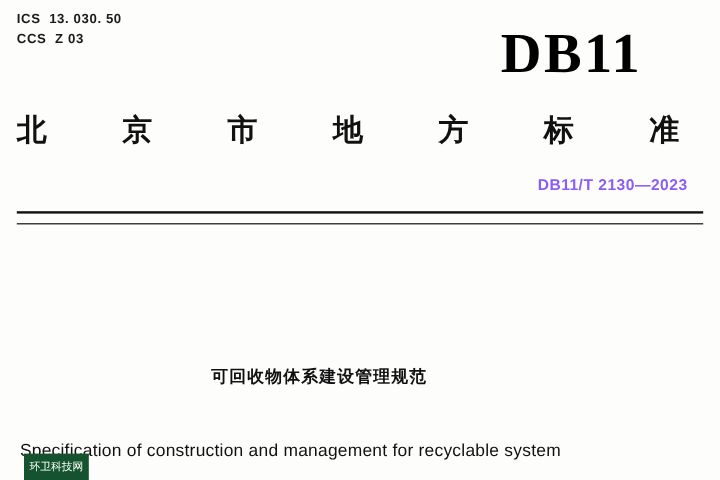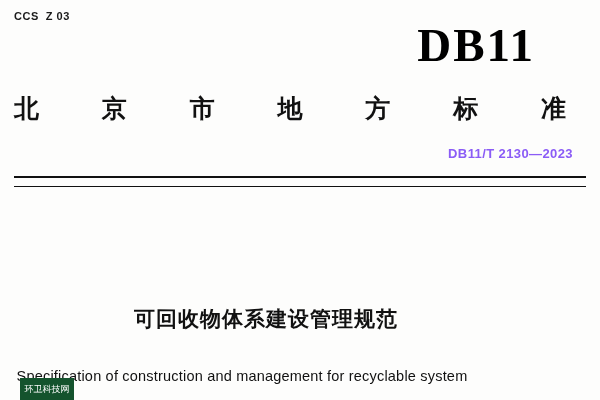--- a/index.html
+++ b/index.html
@@ -98,21 +98,21 @@
   }
 
   
   .doc-title-cn {
     position: absolute;
     left: 0;
     top: 305px;
     width: 532px;
     text-align: center;
     font-family: "DejaVu Sans", sans-serif;
-    font-size: 21px;
+    font-size: 14px;
     font-weight: bold;
     color: #111111;
     letter-spacing: 1px;
   }
 
   
   .doc-title-en {
     position: absolute;
     left: 0;
     top: 368px;
@@ -142,20 +142,21 @@
     letter-spacing: 0px;
     margin-left: 20px;
   }
 </style>
 </head>
 <body>
 
 <div class="page">
 
   <div class="ics-block">
+    <div class="ics-line">ICS  13. 030. 50</div>
     <div class="ics-line">CCS  Z 03</div>
   </div>
 
   <div class="db-logo">DB11</div>
 
   <div class="cn-title">
     <span>北</span>
     <span>京</span>
     <span>市</span>
     <span>地</span>

